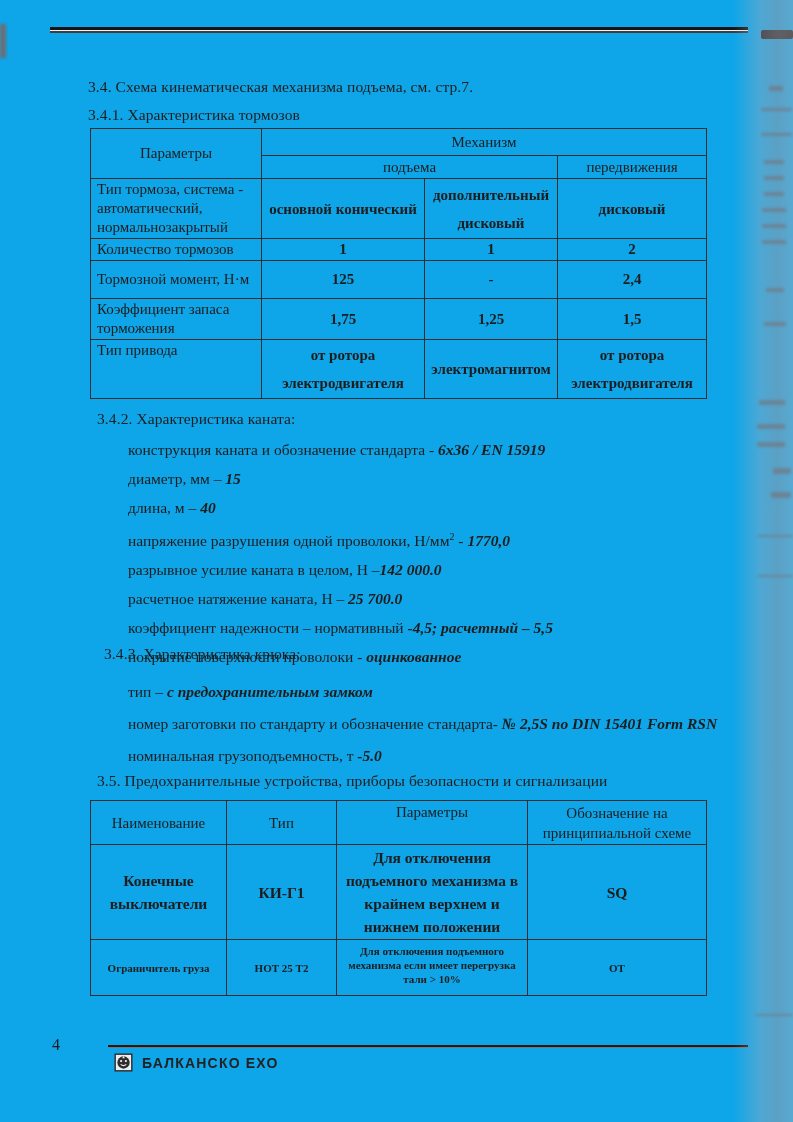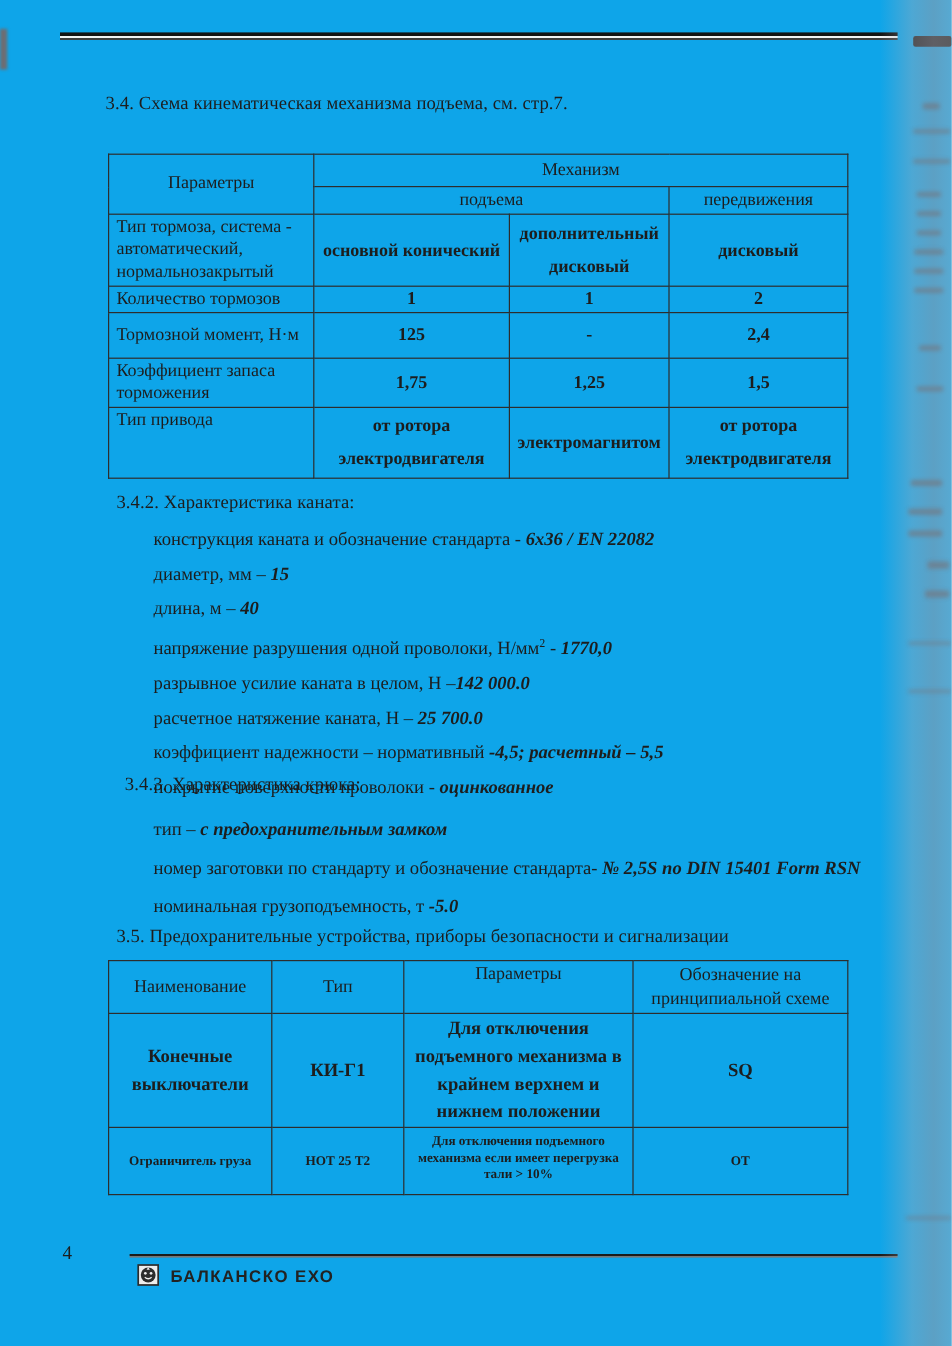--- a/index.html
+++ b/index.html
@@ -50,20 +50,21 @@
 </head>
 <body>
 
 <div class="page">
 
   <div class="top-rule"></div>
   <div class="top-right-blob"></div>
   <div class="left-edge-mark"></div>
 
   <div class="h" style="left:88px;top:78px;">3.4. Схема кинематическая механизма подъема, см.  стр.7.</div>
+  <div class="h" style="left:88px;top:106px;">3.4.1. Характеристика тормозов</div>
 
   <table class="t1">
     <colgroup>
         <col style="width:171px">
         <col style="width:163px">
         <col style="width:133px">
         <col style="width:149px">
       </colgroup>
     <tbody>
         <tr style="height:27px;">
@@ -102,21 +103,21 @@
       <td class="lbl" style="vertical-align:top;">Тип привода</td>
       <td class="v">от ротора электродвигателя</td>
       <td class="v">электромагнитом</td>
       <td class="v">от ротора электродвигателя</td>
     </tr>
   </tbody>
     </table>
 
   <div class="h" style="left:97px;top:410px;">3.4.2. Характеристика каната:</div>
   <div class="speclist" style="left:128px;top:435px;">
-    <div class="row"><span>конструкция каната и обозначение стандарта - </span><span class="val">6x36  /  EN 22082</span></div>
+    <div class="row"><span>конструкция каната и обозначение стандарта - </span><span class="val">6x36  /  EN 15919</span></div>
     <div class="row"><span>диаметр, мм – </span><span class="val">15</span></div>
     <div class="row"><span>длина, м – </span><span class="val">40</span></div>
     <div class="row"><span>напряжение разрушения одной проволоки, Н/мм</span><sup>2</sup><span> - </span><span class="val">1770,0</span></div>
     <div class="row"><span>разрывное усилие каната в целом, Н –</span><span class="val">142 000.0</span></div>
     <div class="row"><span>расчетное натяжение каната, Н – </span><span class="val">25 700.0</span></div>
     <div class="row"><span>коэффициент надежности – нормативный </span><span class="val">-4,5;  расчетный – 5,5</span></div>
     <div class="row"><span>покрытие поверхности проволоки  - </span><span class="val">оцинкованное</span></div>
   </div>
 
   <div class="h" style="left:104px;top:645px;text-align:center;">3.4.3. Характеристика крюка:</div>

